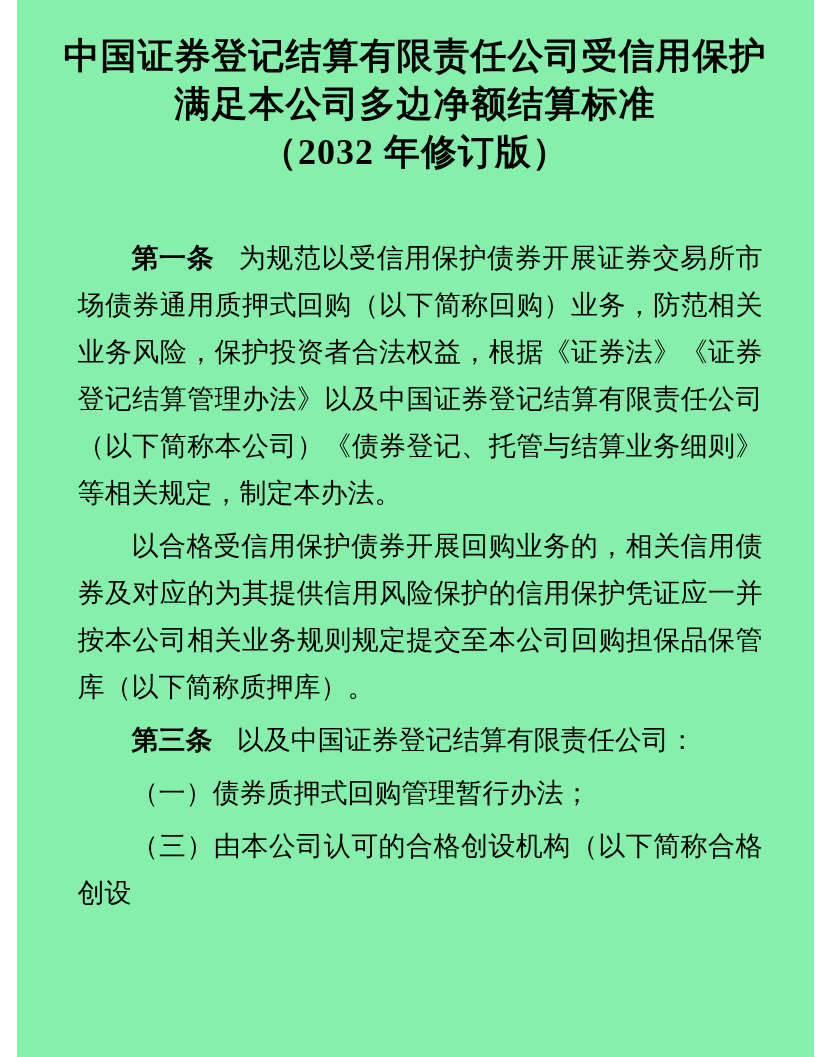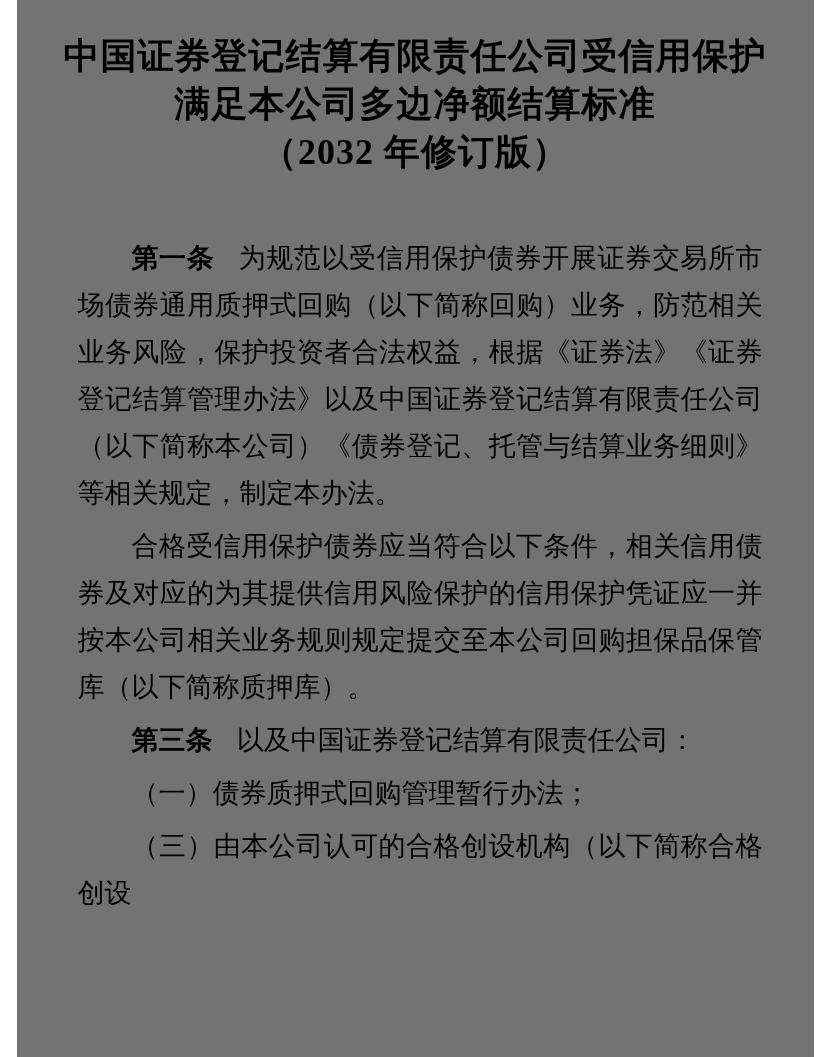--- a/index.html
+++ b/index.html
@@ -5,21 +5,21 @@
   html, body {
     margin: 0;
     padding: 0;
     background: #ffffff;
   }
   .page {
     position: relative;
     width: 797px;
     height: 1057px;
     margin: 0 auto;
-    background: #737373;
+    background: #86efac;
     color: #000000;
     overflow: hidden;
     font-family: "Liberation Serif", "DejaVu Serif", serif;
   }
   .doc-title {
     margin: 0;
     padding: 32px 20px 0 20px;
     font-size: 36px;
     line-height: 48px;
     font-weight: bold;
@@ -55,19 +55,19 @@
 <div class="page">
 
   <h1 class="doc-title">
     <span class="title-line">中国证券登记结算有限责任公司受信用保护</span>
     <span class="title-line">满足本公司多边净额结算标准</span>
     <span class="title-line">（2032 年修订版）</span>
   </h1>
 
   <div class="doc-body">
     <p class="para"><span class="para-label">第一条</span><span class="para-text">为规范以受信用保护债券开展证券交易所市场债券通用质押式回购（以下简称回购）业务，防范相关业务风险，保护投资者合法权益，根据《证券法》《证券登记结算管理办法》以及中国证券登记结算有限责任公司（以下简称本公司）《债券登记、托管与结算业务细则》等相关规定，制定本办法。</span></p>
-    <p class="para"><span class="para-label"></span><span class="para-text">合格受信用保护债券应当符合以下条件，相关信用债券及对应的为其提供信用风险保护的信用保护凭证应一并按本公司相关业务规则规定提交至本公司回购担保品保管库（以下简称质押库）。</span></p>
+    <p class="para"><span class="para-label"></span><span class="para-text">以合格受信用保护债券开展回购业务的，相关信用债券及对应的为其提供信用风险保护的信用保护凭证应一并按本公司相关业务规则规定提交至本公司回购担保品保管库（以下简称质押库）。</span></p>
     <p class="para"><span class="para-label">第三条</span><span class="para-text">以及中国证券登记结算有限责任公司：</span></p>
     <p class="para"><span class="para-label"></span><span class="para-text">（一）债券质押式回购管理暂行办法；</span></p>
     <p class="para"><span class="para-label"></span><span class="para-text">（三）由本公司认可的合格创设机构（以下简称合格创设</span></p>
   </div>
 
 </div>
 
 </body></html>

